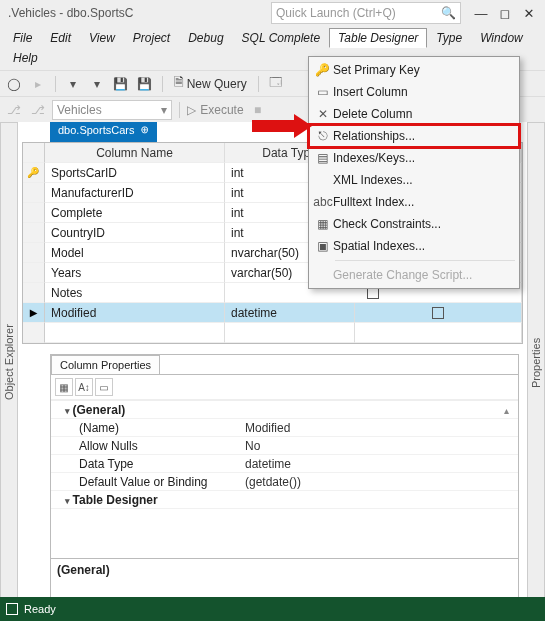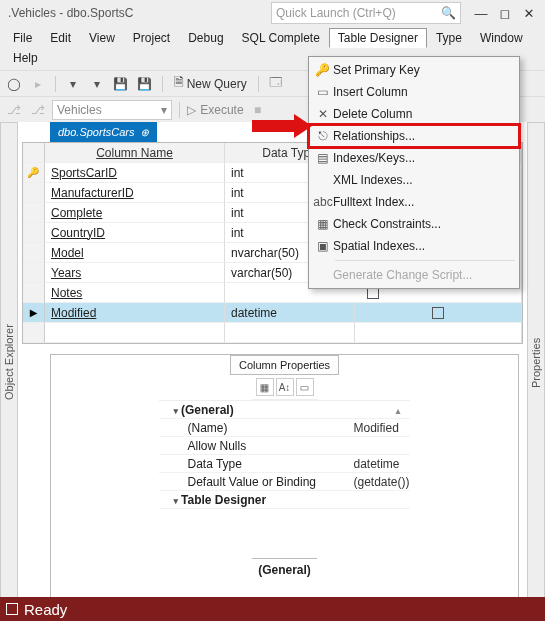--- a/index.html
+++ b/index.html
@@ -41,20 +41,21 @@
   .menubar {
     display: flex;
     flex-wrap: wrap;
     padding: 2px 4px;
     background: #eee;
   }
   .menubar .menu-item {
     padding: 3px 9px;
     color: #222;
     cursor: default;
+    font-style: italic;
   }
   .menubar .menu-item.active { background:#fff; border:1px solid #999; border-bottom:1px solid #fff; padding:2px 8px; position:relative; z-index:40;}
   .toolbar {
     display: flex;
     align-items: center;
     height: 26px;
     padding: 0 4px;
     background: #eee;
     border-top: 1px solid #ddd;
     gap: 4px;
@@ -80,70 +81,69 @@
     color: #555;
     text-align:center;
     width:18px;
   }
   .side-label.right { margin-left:auto; }
   .tabstrip {
     background:#fff;
     padding-left: 28px;
   }
   .doc-tab {
-    display:inline-flex; align-items:center;
+    display:inline-flex; align-items:flex-start;
     background:#0a73bd; color:#fff;
     padding:2px 8px;
     font-size:11px;
     height:20px;
     gap:6px;
-    font-style:italic;
   }
   .pin { font-size:10px;}
   .grid-area { flex:1; padding: 0 4px; display:flex; flex-direction:column; overflow:hidden;}
   .grid {
     border:1px solid #bbb;
     font-size:12px;
   }
   .grid-header, .grid-row {
     display:flex; height:20px; align-items:stretch;
   }
   .cell {
     border-right:1px solid #ddd; border-bottom:1px solid #eee;
     display:flex; align-items:center; padding:0 6px;
     overflow:hidden; white-space:nowrap;
   }
   .rowhdr { width:22px; background:#f2f2f2; justify-content:center; border-right:1px solid #ccc;}
-  .c-name { flex: 0 0 180px; text-decoration: underline; }
+  .c-name { flex: 0 0 180px; }
   .c-type { flex: 0 0 130px; }
   .c-null { flex: 1; justify-content:center; }
   .grid-header .cell { background:#f2f2f2; font-weight:400; color:#333; justify-content:center;}
   .grid-row.selected .cell { background:#bfe2f3;}
   .chk { width:12px; height:12px; border:1px solid #555;}
   .key { color:#c9a200; font-size:10px;}
   .arrow-row .rowhdr { color:#000; font-size:10px;}
   .props-area {
-    border:1px solid #bbb; margin:10px 4px 2px 28px; flex:1; display:flex; flex-direction:column; overflow:hidden;align-items:center;
+    border:1px solid #bbb; margin:10px 4px 2px 28px; flex:1; display:flex; flex-direction:column; overflow:hidden;
   }
   .props-tabs { display:flex; border-bottom:1px solid #bbb;}
   .props-tab { padding:3px 8px; border:1px solid #bbb; border-bottom:none; background:#fdfdfd; font-size:11px;}
   .props-tools { display:flex; gap:2px; padding:3px 4px; border-bottom:1px solid #eee;}
   .props-tools .pbtn { width:18px; height:18px; border:1px solid #ccc; display:flex; align-items:center; justify-content:center; font-size:10px; color:#555;}
   .props-list { flex:1; overflow:auto; border-top:1px solid #eee; position:relative;}
   .prow { display:flex; height:18px; align-items:center; border-bottom:1px solid #f1f1f1;}
   .pk { flex:0 0 190px; padding-left:28px;}
   .pk.group { padding-left:14px; font-weight:bold;}
   .pk.group::before { content:"▾"; font-size:9px; color:#555; margin-right:3px;}
   .pv { flex:1; padding-left:4px; color:#333;}
   .props-desc { border-top:1px solid #bbb; padding:4px 6px; height:42px;}
   .scroll-marker { position:absolute; right:2px; top:4px; width:12px; height:12px; color:#888; font-size:10px;}
   .statusbar {
     position:absolute; bottom:0; left:0; right:0;
-    height:20px; background:#7f1d1d; color:#fff;
-    display:flex; align-items:center; padding:12px 6px; font-size:15px;
+    height:20px; background:#14532d; color:#fff;
+    display:flex; align-items:center; padding:12px 6px; font-size:11px;
   }
   .statusbar .sq { width:12px; height:12px; border:1px solid #fff; margin-right:6px;}
   
   .ctxmenu {
     position:absolute;
     top:56px; left:308px;
     width:212px;
     background:#f6f6f6;
     border:1px solid #999;
     box-shadow:3px 3px 6px rgba(0,0,0,.25);
@@ -346,20 +346,21 @@
             <div class="prow">
               <div class="pk group">(General)</div>
               <div class="pv"></div>
             </div>
             <div class="prow">
               <div class="pk">(Name)</div>
               <div class="pv">Modified</div>
             </div>
             <div class="prow">
               <div class="pk">Allow Nulls</div>
+              <div class="pv">No</div>
             </div>
             <div class="prow">
               <div class="pk">Data Type</div>
               <div class="pv">datetime</div>
             </div>
             <div class="prow">
               <div class="pk">Default Value or Binding</div>
               <div class="pv">(getdate())</div>
             </div>
             <div class="prow">

